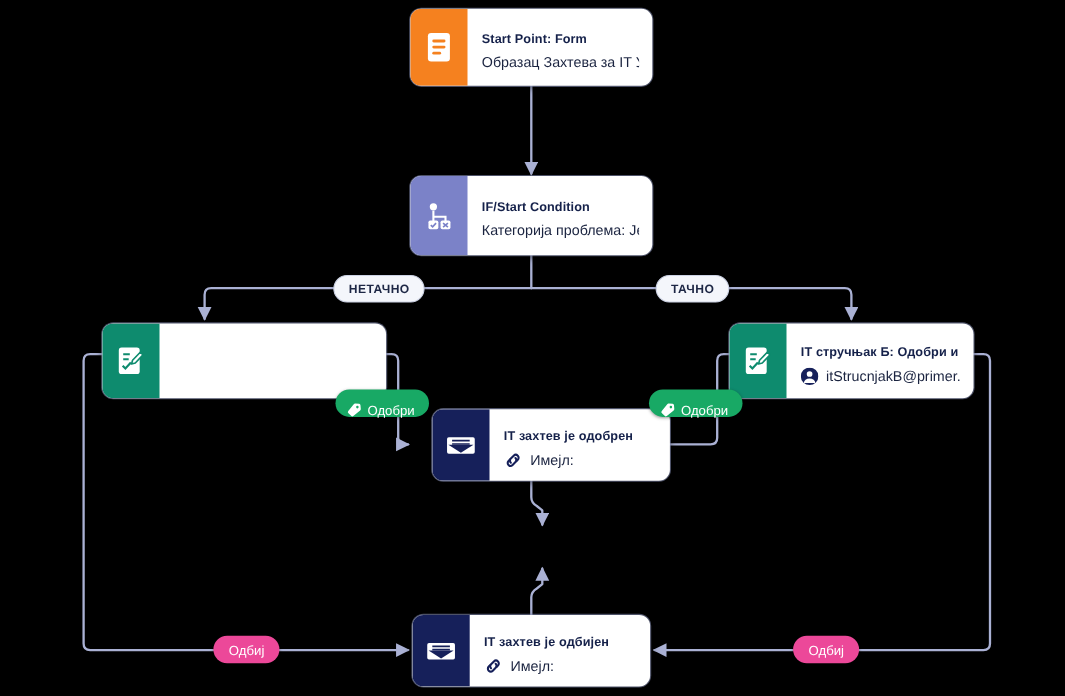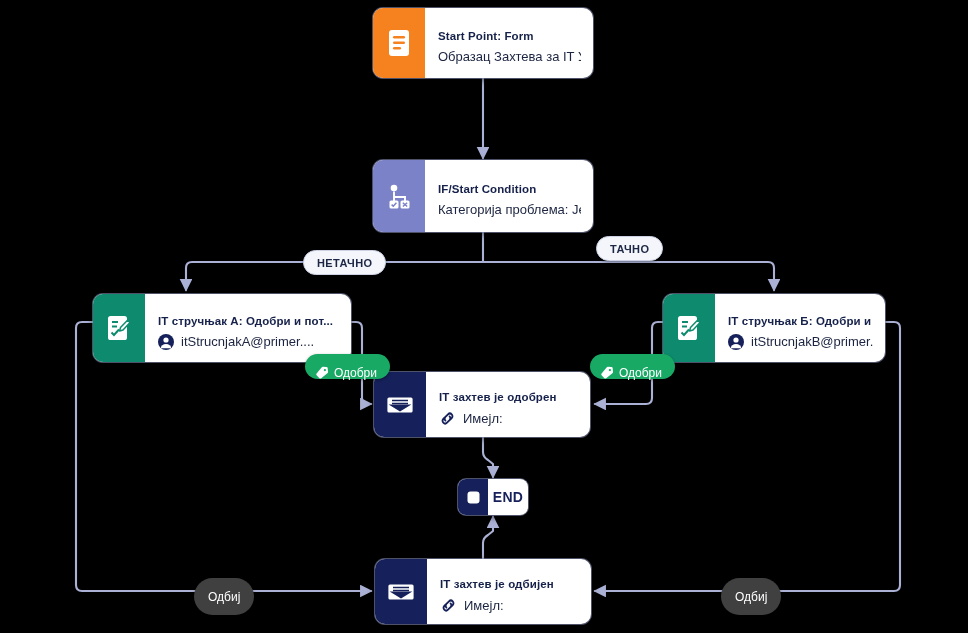--- a/index.html
+++ b/index.html
@@ -87,21 +87,21 @@
 
   #node-condition  { left: 373px; top: 160px; width: 220px; height: 72px; }
   #node-condition .node-icon  { background: #7b82c8; }
 
   #node-spec-a     { left: 93px;  top: 294px; width: 258px; height: 68px; }
   #node-spec-a .node-icon     { background: #0e8b6e; }
 
   #node-spec-b     { left: 663px; top: 294px; width: 222px; height: 68px; }
   #node-spec-b .node-icon     { background: #0e8b6e; }
 
-  #node-approved   { left: 374px; top: 372px; width: 216px; height: 65px; justify-content: center; }
+  #node-approved   { left: 393px; top: 372px; width: 216px; height: 65px; justify-content: center; }
   #node-approved .node-icon   { background: #16205a; }
 
   #node-rejected   { left: 375px; top: 559px; width: 216px; height: 65px; }
   #node-rejected .node-icon   { background: #16205a; }
 
   
   #node-end {
     position: absolute;
     left: 458px; top: 479px;
     width: 70px; height: 36px;
@@ -157,29 +157,29 @@
 
   .edge-label.approve {
     background: #18a965;
     color: #ffffff;
     height: 25px;
     padding: 12px 13px 0 10px;
     font-size: 12px;
   }
 
   .edge-label.reject {
-    background: #404040;
+    background: #ec4899;
     color: #ffffff;
-    height: 37px;
+    height: 25px;
     padding: 0 14px;
     font-size: 12px;
   }
 
   #lbl-false   { left: 303px; top: 250px; text-align: right; }
-  #lbl-true    { left: 596px; top: 236px; }
+  #lbl-true    { left: 596px; top: 250px; }
   #lbl-appr-a  { left: 305px; top: 354px; }
   #lbl-appr-b  { left: 590px; top: 354px; }
   #lbl-rej-a   { left: 194px; top: 578px; }
   #lbl-rej-b   { left: 721px; top: 578px; }
 
   .ico { display: block; }
 </style>
 </head>
 <body>
 
@@ -253,33 +253,20 @@
   </div>
 
   <div class="node" id="node-spec-a">
     <div class="node-icon">
       <svg class="ico" width="28" height="30" viewBox="0 0 28 30">
         <rect x="3" y="3" width="19" height="24" rx="2.6" fill="#ffffff"></rect>
         <path d="M7,9 L13,9 M7,13.5 L12,13.5" stroke="#0e8b6e" stroke-width="1.8"></path>
         <path d="M6.5,19.5 L9,22 L14,16.5" stroke="#0e8b6e" stroke-width="2" fill="none"></path>
         <path d="M15.5,14.5 L22.5,7.2 L25,9.6 L18,17 L14.6,17.9 z" fill="#ffffff" stroke="#0e8b6e" stroke-width="1.5" stroke-linejoin="round"></path>
       </svg>
-    </div>
-    <div class="node-body">
-      <div class="node-title">IT стручњак А: Одобри и пот...</div>
-      <div class="node-sub">
-        <span>
-          <svg class="ico" width="16" height="16" viewBox="0 0 16 16">
-            <circle cx="8" cy="8" r="8" fill="#16205a"></circle>
-            <circle cx="8" cy="6" r="2.6" fill="#ffffff"></circle>
-            <path d="M2.8,14.2 a5.2,4.2 0 0 1 10.4,0 z" fill="#ffffff"></path>
-          </svg>
-        </span>
-        <span class="sub-text">itStrucnjakA@primer....</span>
-      </div>
     </div>
   </div>
 
   <div class="node" id="node-spec-b">
     <div class="node-icon">
       <svg class="ico" width="28" height="30" viewBox="0 0 28 30">
         <rect x="3" y="3" width="19" height="24" rx="2.6" fill="#ffffff"></rect>
         <path d="M7,9 L13,9 M7,13.5 L12,13.5" stroke="#0e8b6e" stroke-width="1.8"></path>
         <path d="M6.5,19.5 L9,22 L14,16.5" stroke="#0e8b6e" stroke-width="2" fill="none"></path>
         <path d="M15.5,14.5 L22.5,7.2 L25,9.6 L18,17 L14.6,17.9 z" fill="#ffffff" stroke="#0e8b6e" stroke-width="1.5" stroke-linejoin="round"></path>
@@ -337,28 +324,20 @@
           <svg class="ico" width="17" height="17" viewBox="0 0 17 17">
             <path d="M6.4,10.6 a2.6,2.6 0 0 1 0,-3.7 l2.6,-2.6 a2.6,2.6 0 0 1 3.7,3.7 l-1.3,1.3" stroke="#16205a" stroke-width="1.9" fill="none" stroke-linecap="round"></path>
             <path d="M10.6,6.4 a2.6,2.6 0 0 1 0,3.7 l-2.6,2.6 a2.6,2.6 0 0 1 -3.7,-3.7 l1.3,-1.3" stroke="#16205a" stroke-width="1.9" fill="none" stroke-linecap="round"></path>
           </svg>
         </span>
         <span class="sub-text">Имејл:</span>
       </div>
     </div>
   </div>
 
-  <div id="node-end">
-    <div class="end-icon">
-      <svg class="ico" width="15" height="15" viewBox="0 0 15 15">
-        <rect x="1.5" y="1.5" width="12" height="12" rx="3" fill="#ffffff"></rect>
-      </svg>
-    </div>
-    <div class="end-label">END</div>
-  </div>
 
   <div class="edge-label bool" id="lbl-false">
     <span>НЕТАЧНО</span>
   </div>
 
   <div class="edge-label bool" id="lbl-true">
     <span>ТАЧНО</span>
   </div>
 
   <div class="edge-label approve" id="lbl-appr-a">

